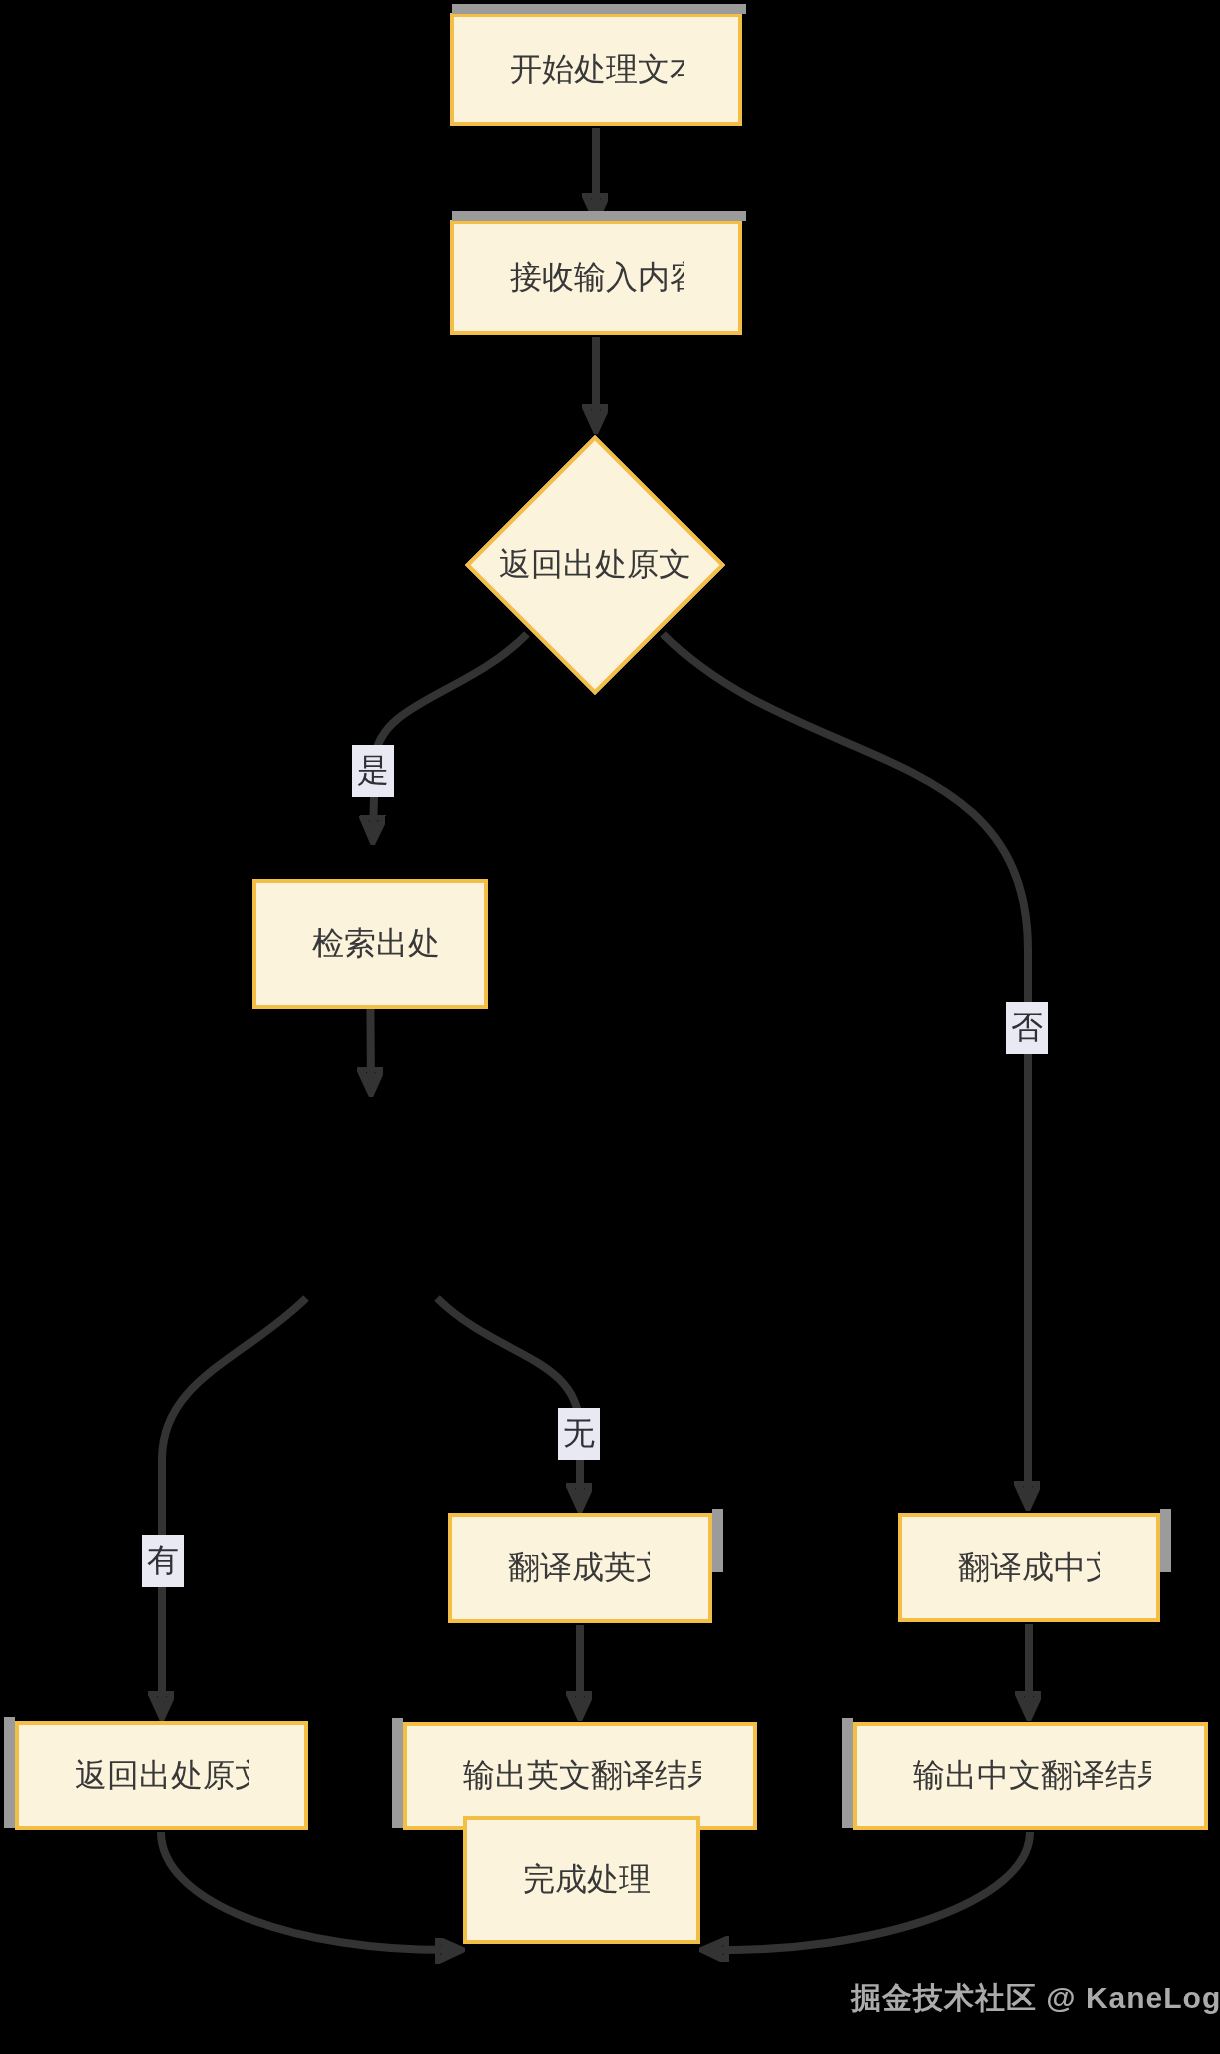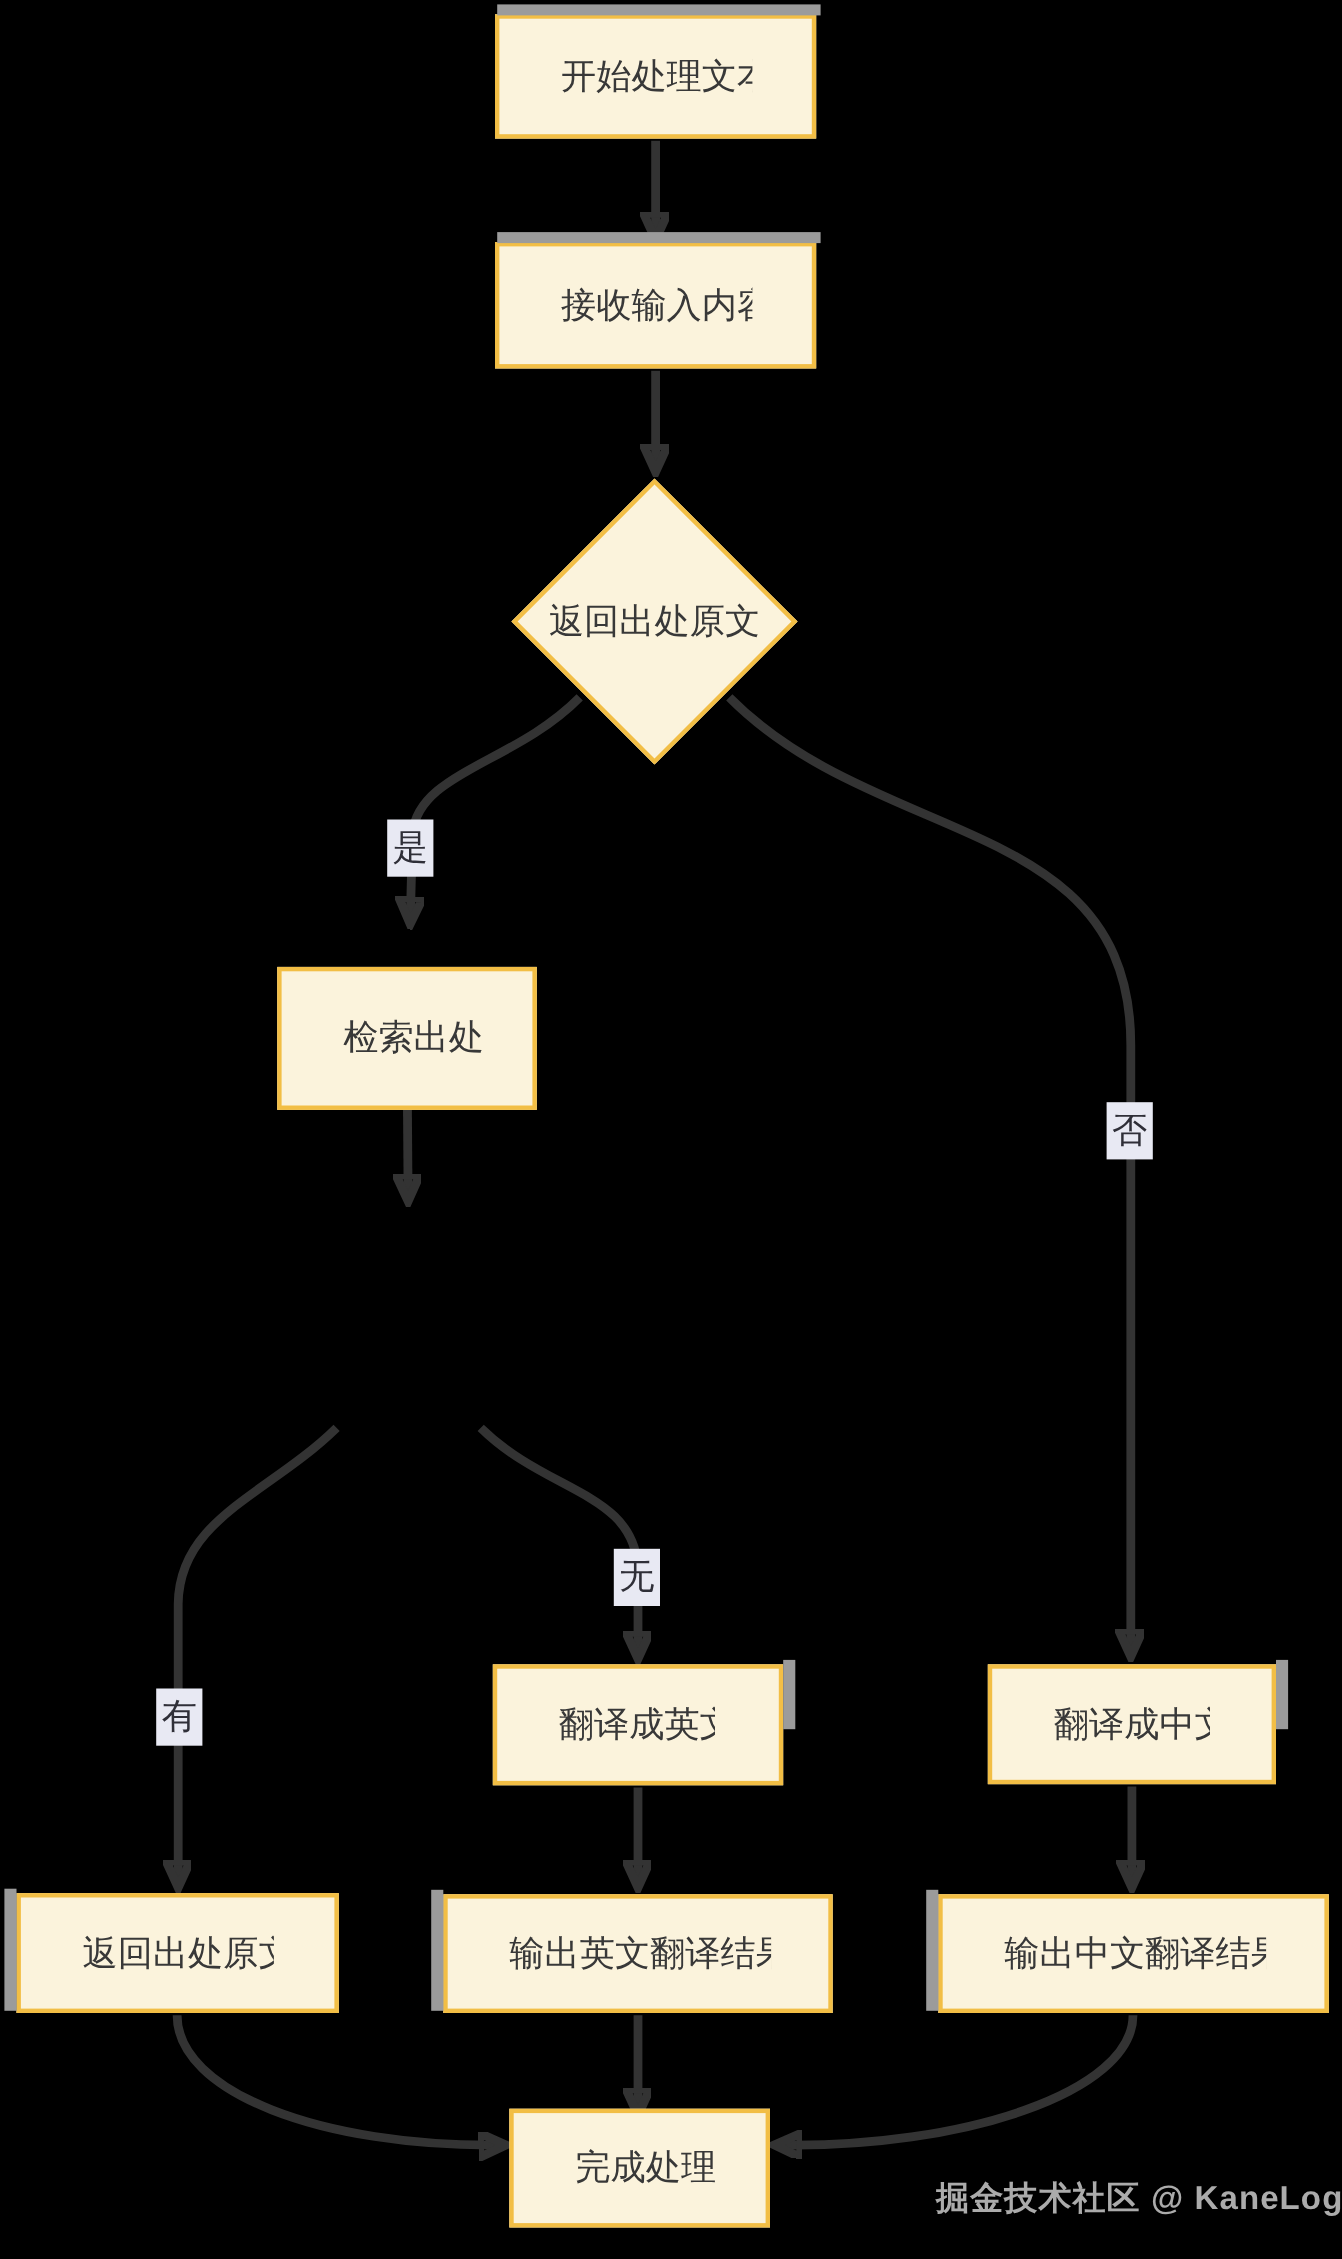--- a/index.html
+++ b/index.html
@@ -138,21 +138,21 @@
   </div>
 
   <div class="node shadow-left" style="left:403px;top:1722px;width:354px;height:108px;">
     <span class="txt clip-7">输出英文翻译结果</span>
   </div>
 
   <div class="node shadow-left" style="left:853px;top:1722px;width:355px;height:108px;">
     <span class="txt clip-7">输出中文翻译结果</span>
   </div>
 
-  <div class="node" style="left:463px;top:1917px;width:237px;height:108px;">
+  <div class="node" style="left:463px;top:1816px;width:237px;height:128px;">
     <span class="txt">完成处理</span>
   </div>
 
   <div class="edge-label" style="left:352px;top:745px;">是</div>
 
   <div class="edge-label" style="left:1006px;top:1002px;">否</div>
 
   <div class="edge-label" style="left:558px;top:1408px;">无</div>
 
   <div class="edge-label" style="left:142px;top:1535px;">有</div>

